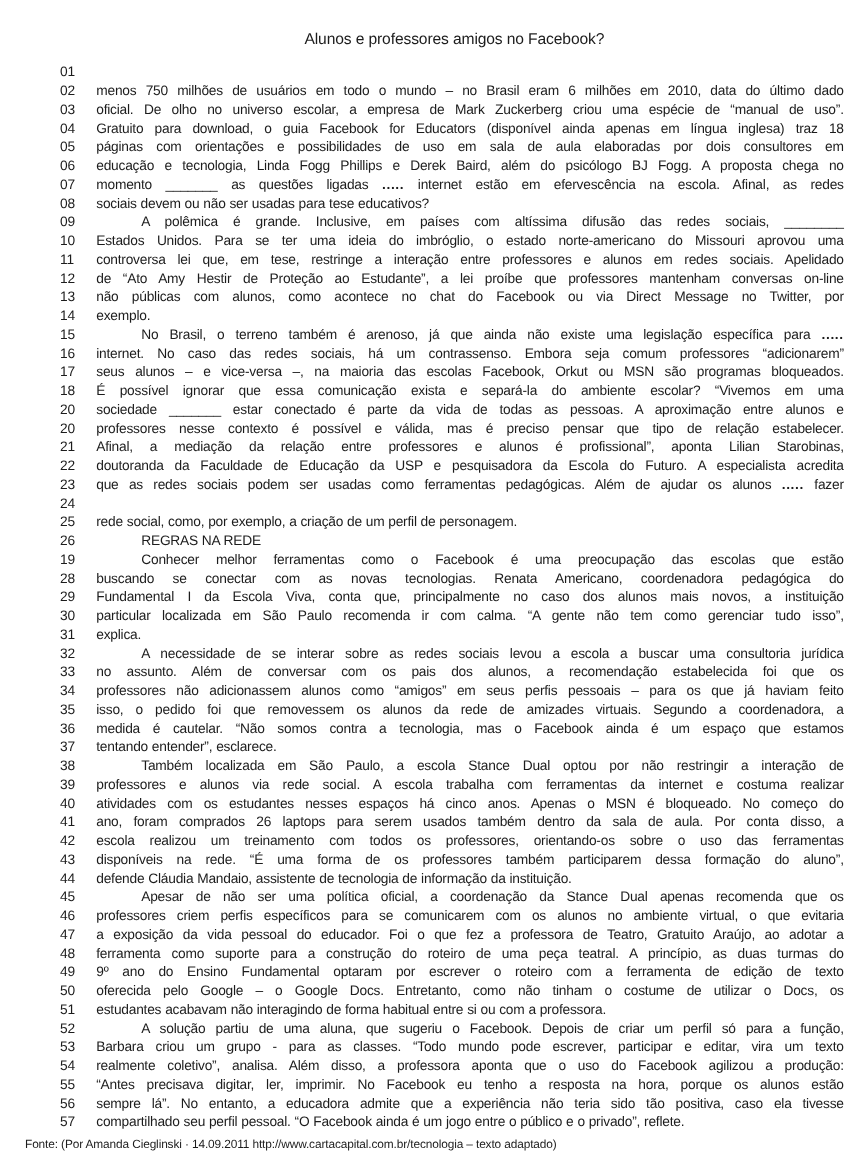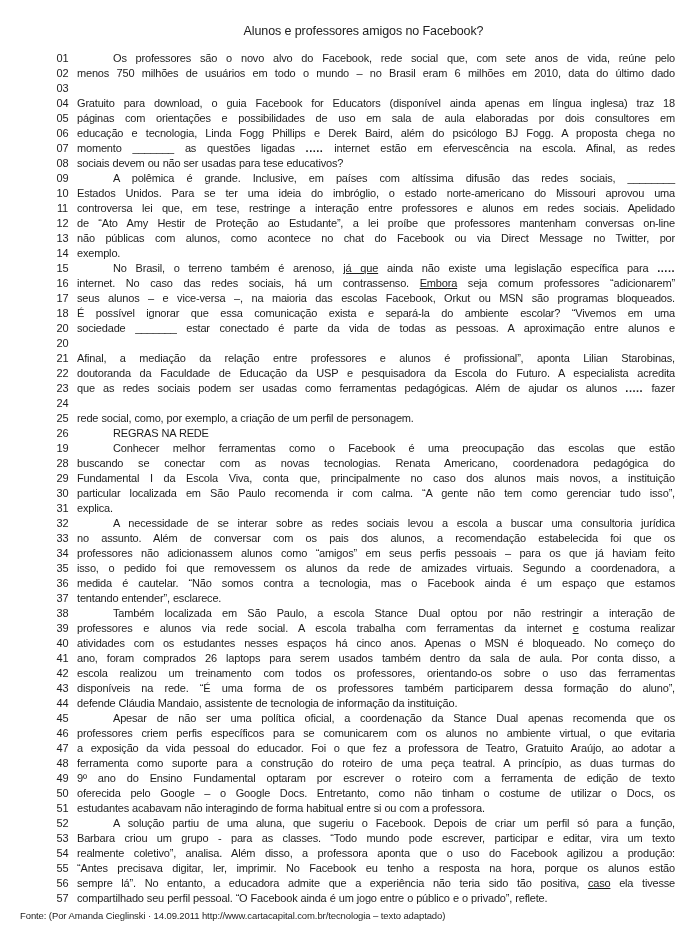--- a/index.html
+++ b/index.html
@@ -10,52 +10,52 @@
   }
   .page{position:relative;width:687px;height:731px;padding-top:24px;box-sizing:border-box;margin-left:20px;}
   .title{
     text-align:center;font-size:12.5px;line-height:15px;
     letter-spacing:-0.1px;
   }
   .line-list{margin-top:12px;}
   .row{display:flex;height:15px;line-height:15px;font-size:11px;letter-spacing:-0.18px;}
   .num{
     flex:0 0 auto;padding-left:28px;width:29px;box-sizing:content-box;
-    text-align:center;
+    text-align:left;
   }
   .text{
     flex:0 0 auto;width:598px;
     text-align:justify;text-align-last:justify;-moz-text-align-last:justify;
     word-spacing:0.02em;
   }
   .row.last .text{text-align-last:left;-moz-text-align-last:left;}
   .tab{display:inline-block;width:36px;}
-  .u{text-decoration:underline;}
+  .u{}
   .b{font-weight:bold;letter-spacing:0.5px;}
   .footer{
     margin-top:3px;text-align:left;font-size:9.5px;line-height:13px;
     letter-spacing:-0.1px;
   }
 </style>
 </head>
 <body>
 
 <div class="page">
   <div class="title">Alunos e professores amigos no Facebook?</div>
   <div class="line-list">
       <div class="row">
         <span class="num">01</span>
-        <span class="text"><span class="tab"></span><span>Os professores são o novo alvo do Facebook, rede social que, com sete anos de vida, reúne pelo</span></span>
       </div>
       <div class="row">
         <span class="num">02</span>
         <span class="text"><span>menos 750 milhões de usuários em todo o mundo – no Brasil eram 6 milhões em 2010, data do último dado</span></span>
       </div>
       <div class="row">
         <span class="num">03</span>
+        <span class="text"><span>oficial. De olho no universo escolar, a empresa de Mark Zuckerberg criou uma espécie de “manual de uso”.</span></span>
       </div>
       <div class="row">
         <span class="num">04</span>
         <span class="text"><span>Gratuito para download, o guia Facebook for Educators (disponível ainda apenas em língua inglesa) traz 18</span></span>
       </div>
       <div class="row">
         <span class="num">05</span>
         <span class="text"><span>páginas com orientações e possibilidades de uso em sala de aula elaboradas por dois consultores em</span></span>
       </div>
       <div class="row">
@@ -109,20 +109,21 @@
       <div class="row">
         <span class="num">18</span>
         <span class="text"><span>É possível ignorar que essa comunicação exista e separá-la do ambiente escolar? “Vivemos em uma</span></span>
       </div>
       <div class="row">
         <span class="num">20</span>
         <span class="text"><span>sociedade _______ estar conectado é parte da vida de todas as pessoas. A aproximação entre alunos e</span></span>
       </div>
       <div class="row">
         <span class="num">20</span>
+        <span class="text"><span>professores nesse contexto é possível e válida, mas é preciso pensar que tipo de relação estabelecer.</span></span>
       </div>
       <div class="row">
         <span class="num">21</span>
         <span class="text"><span>Afinal, a mediação da relação entre professores e alunos é profissional”, aponta Lilian Starobinas,</span></span>
       </div>
       <div class="row">
         <span class="num">22</span>
         <span class="text"><span>doutoranda da Faculdade de Educação da USP e pesquisadora da Escola do Futuro. A especialista acredita</span></span>
       </div>
       <div class="row">

